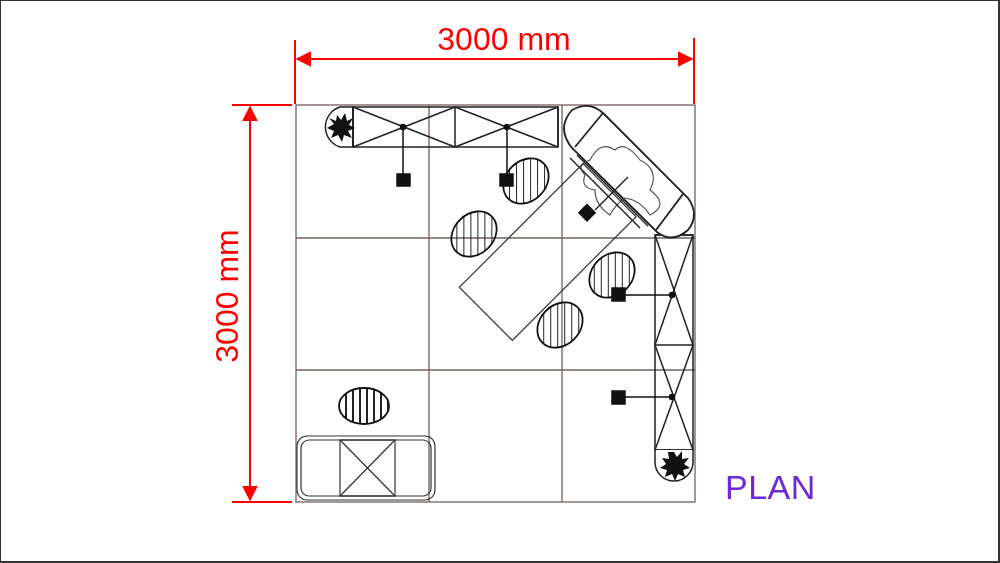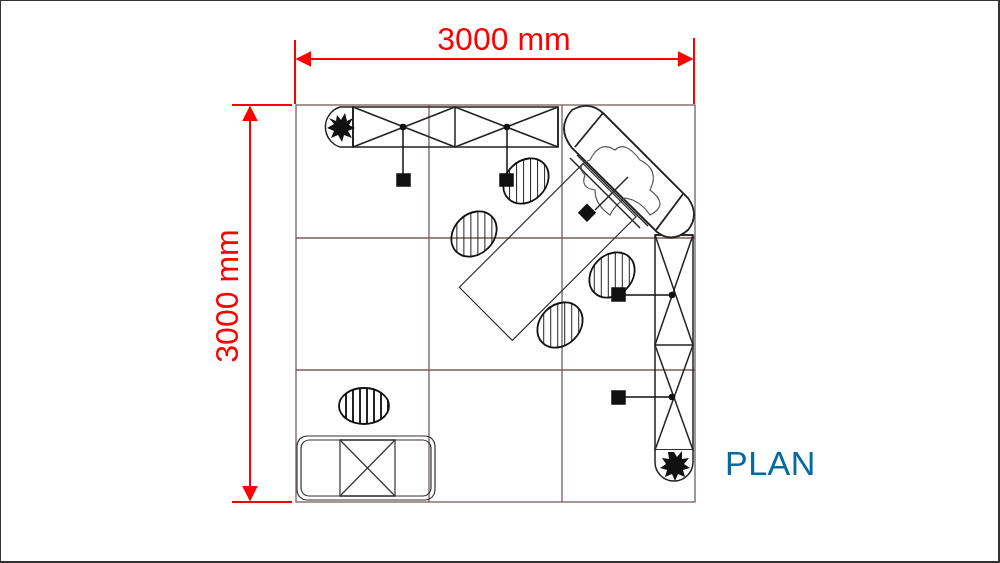--- a/index.html
+++ b/index.html
@@ -1,20 +1,20 @@
 <!DOCTYPE html>
 <html><head>
 <meta charset="utf-8">
 <style>
   html, body { margin: 0; padding: 0; background: #ffffff; }
   body { width: 1000px; height: 563px; overflow: hidden; position: relative; font-family: "Liberation Sans", sans-serif; }
   .frame { position: absolute; left: 0; top: 0; width: 1000px; height: 563px; box-sizing: border-box; border: 2px solid #333; border-top-width: 1px; border-left-width: 1px; background: #fff; }
   svg { position: absolute; left: 0; top: 0; }
   .dim-text { font-family: "Liberation Sans", sans-serif; font-size: 32px; fill: #ff0000; }
-  .plan-text { position: absolute; left: 725px; top: 444px; font-size: 34px; color: #0369a1; font-family: "Liberation Sans", sans-serif; letter-spacing: 0.5px; }
+  .plan-text { position: absolute; left: 725px; top: 468px; font-size: 34px; color: #6d28d9; font-family: "Liberation Sans", sans-serif; letter-spacing: 0.5px; }
 </style>
 </head>
 <body>
 
 <div class="frame"></div>
 
 <svg width="1000" height="563" viewBox="0 0 1000 563">
   <defs>
     <pattern id="hatch" patternUnits="userSpaceOnUse" width="7" height="7" patternTransform="rotate(45)">
       <line x1="0" y1="0" x2="0" y2="7" stroke="#222" stroke-width="2"></line>

